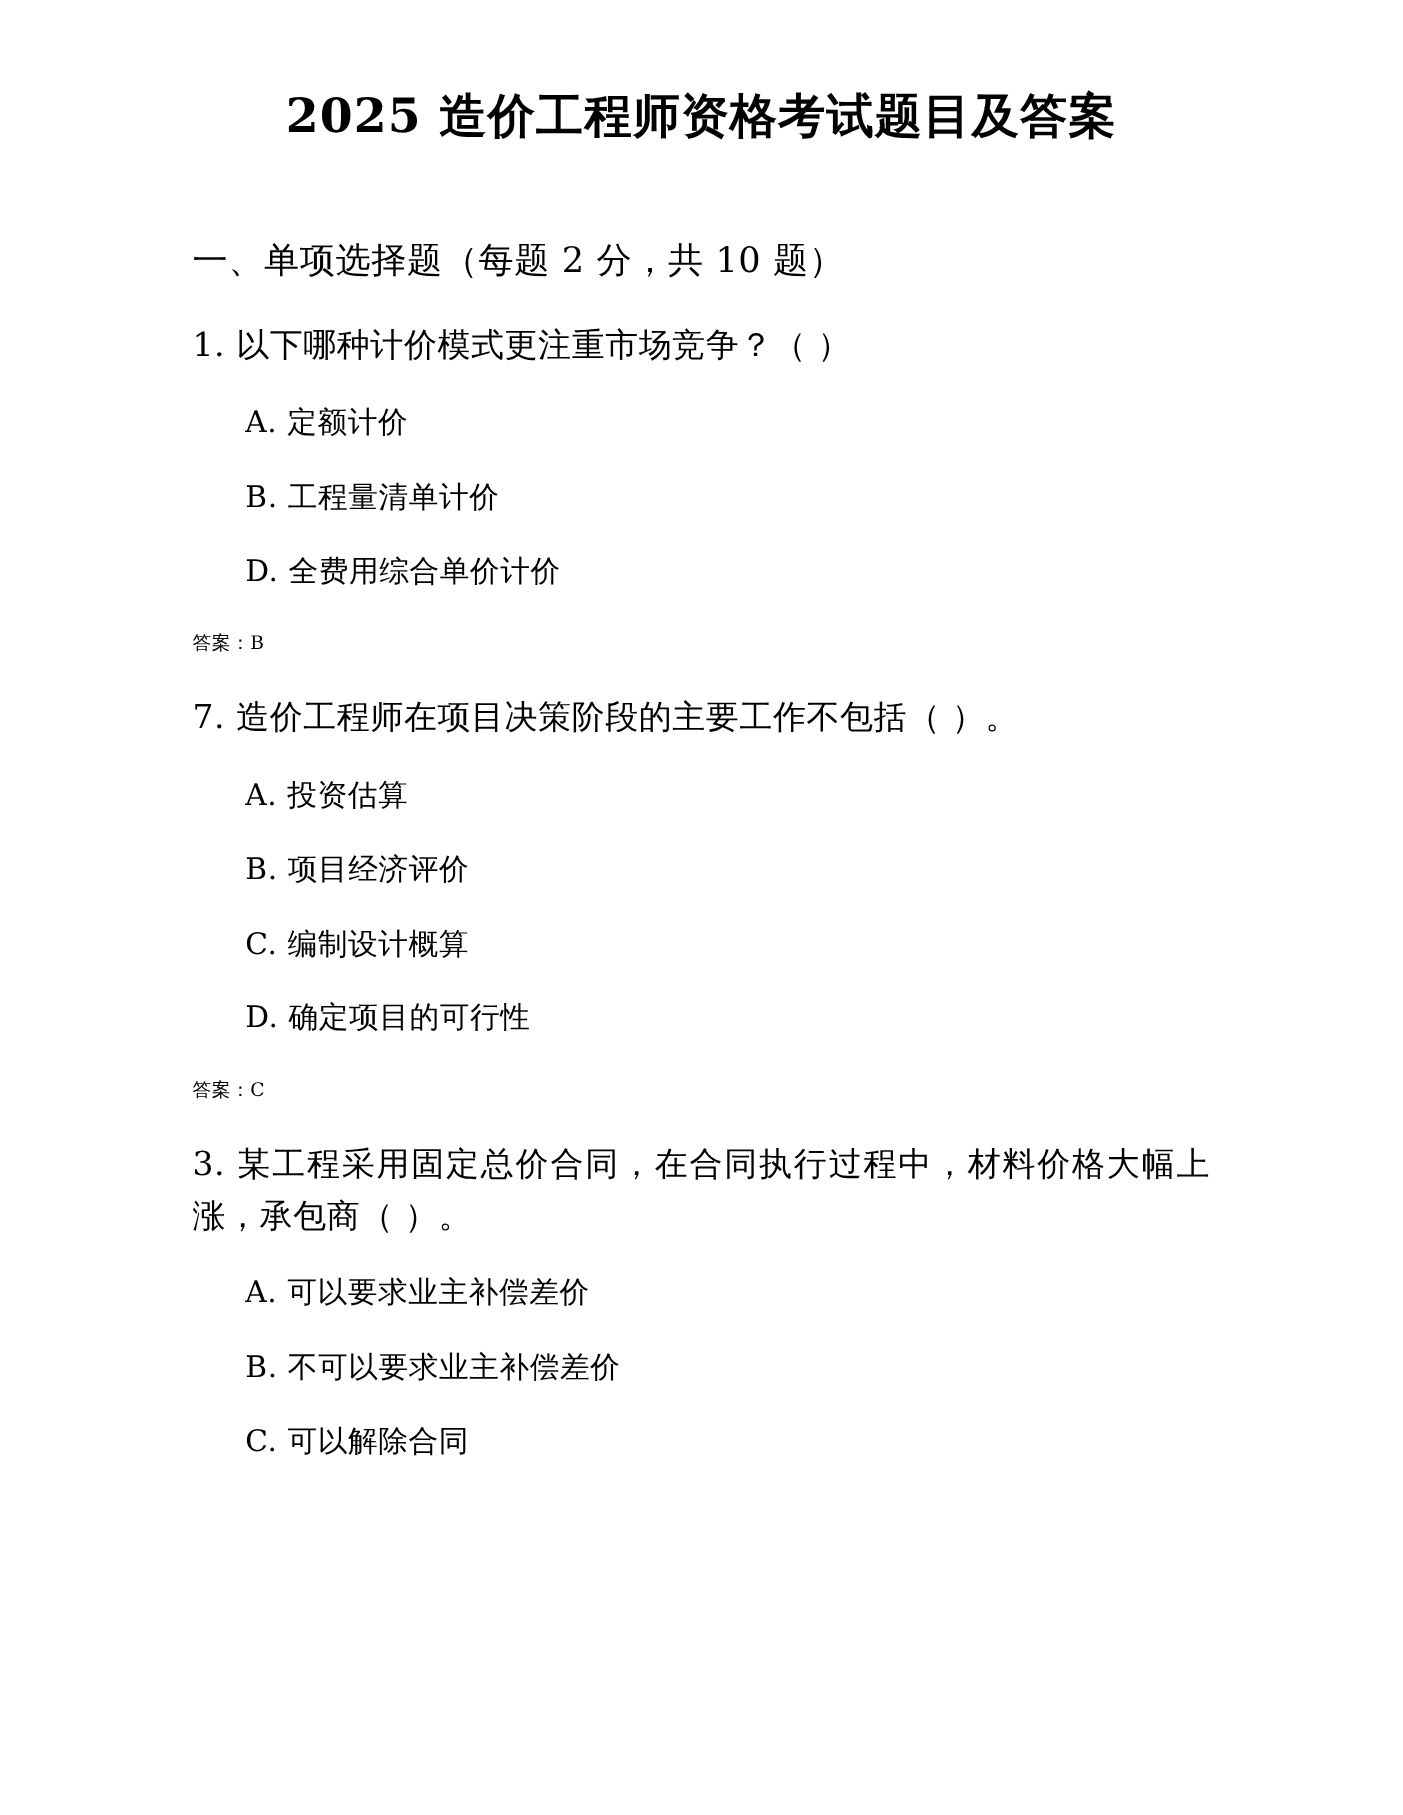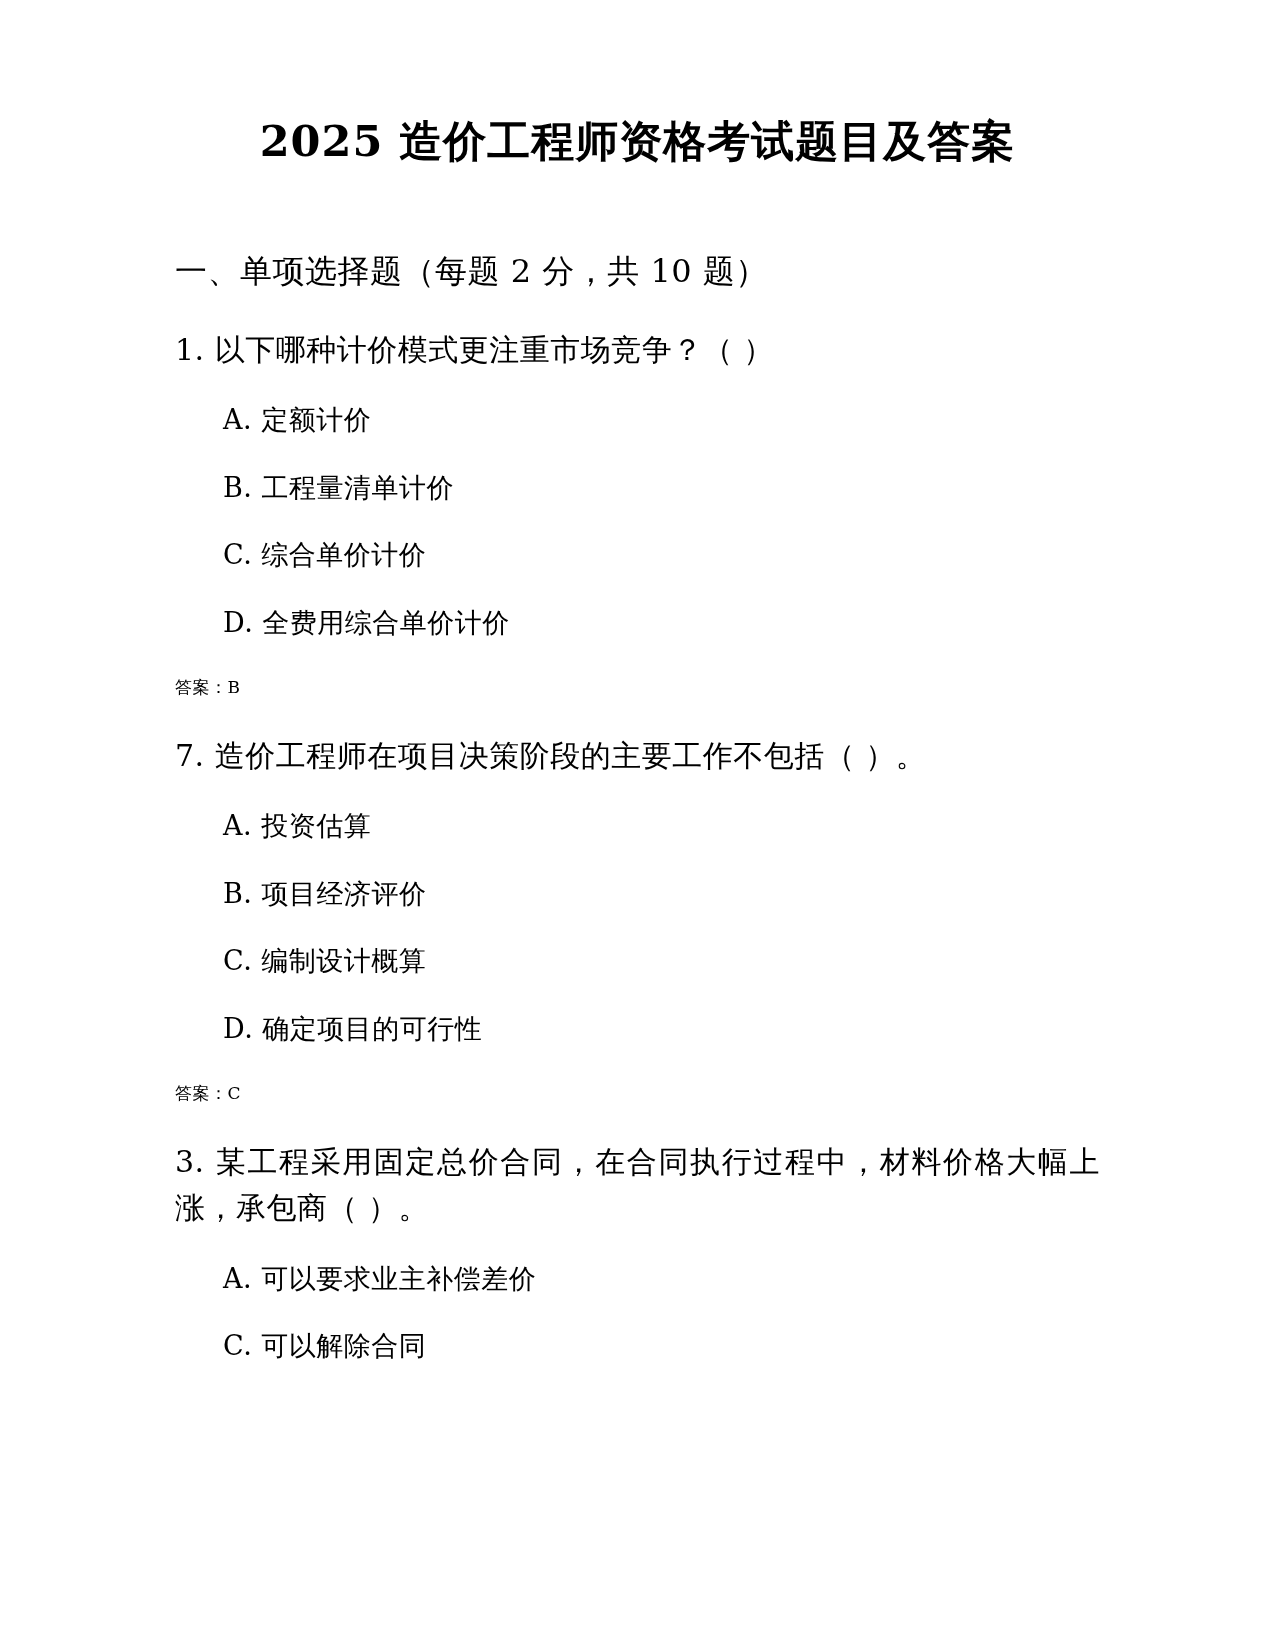--- a/index.html
+++ b/index.html
@@ -23,21 +23,21 @@
     top: 0;
     width: 925px;
   }
   .doc-title {
     font-family: "DejaVu Serif", "Liberation Serif", serif;
     font-size: 43px;
     font-weight: bold;
     text-align: center;
     letter-spacing: 1px;
     margin: 0;
-    padding-top: 115px;
+    padding-top: 80px;
     line-height: 1.25;
     color: #000;
   }
   .section-heading {
     font-size: 32px;
     margin-top: 78px;
     line-height: 1.5;
     letter-spacing: 0.5px;
   }
   .question {
@@ -69,29 +69,29 @@
 <div class="page">
   <div class="content">
 
     <h1 class="doc-title">2025 造价工程师资格考试题目及答案</h1>
 
     <div class="section-heading">一、单项选择题（每题 2 分，共 10 题）</div>
 
     <div class="question">1. 以下哪种计价模式更注重市场竞争？（   ）</div>
     <div class="option">A. 定额计价</div>
     <div class="option">B. 工程量清单计价</div>
-    <div class="option">C. 综合单价计价</div>
     <div class="option">D. 全费用综合单价计价</div>
     <div class="answer">答案：B</div>
 
     <div class="question">7. 造价工程师在项目决策阶段的主要工作不包括（   ）。</div>
     <div class="option">A. 投资估算</div>
     <div class="option">B. 项目经济评价</div>
     <div class="option">C. 编制设计概算</div>
     <div class="option">D. 确定项目的可行性</div>
     <div class="answer">答案：C</div>
 
     <div class="question wrap">3. 某工程采用固定总价合同，在合同执行过程中，材料价格大幅上涨，承包商（   ）。</div>
     <div class="option">A. 可以要求业主补偿差价</div>
+    <div class="option">B. 不可以要求业主补偿差价</div>
     <div class="option">C. 可以解除合同</div>
 
   </div>
 </div>
 
 </body></html>

